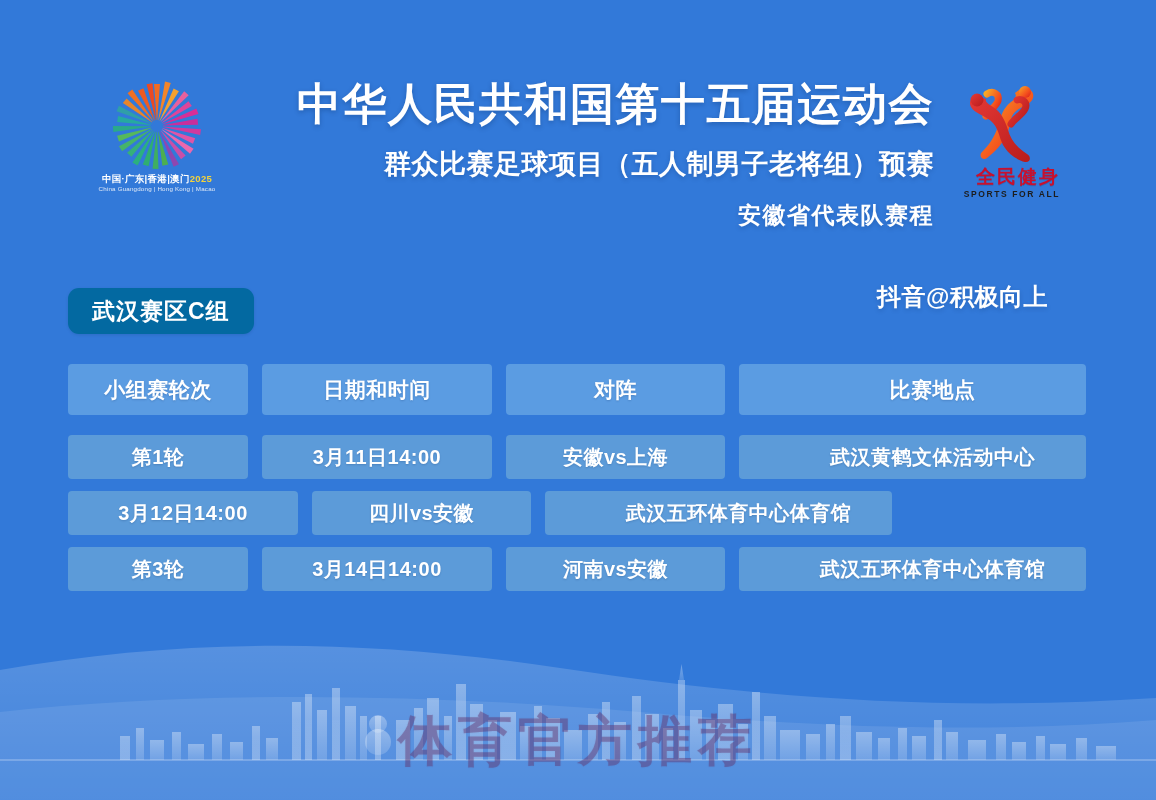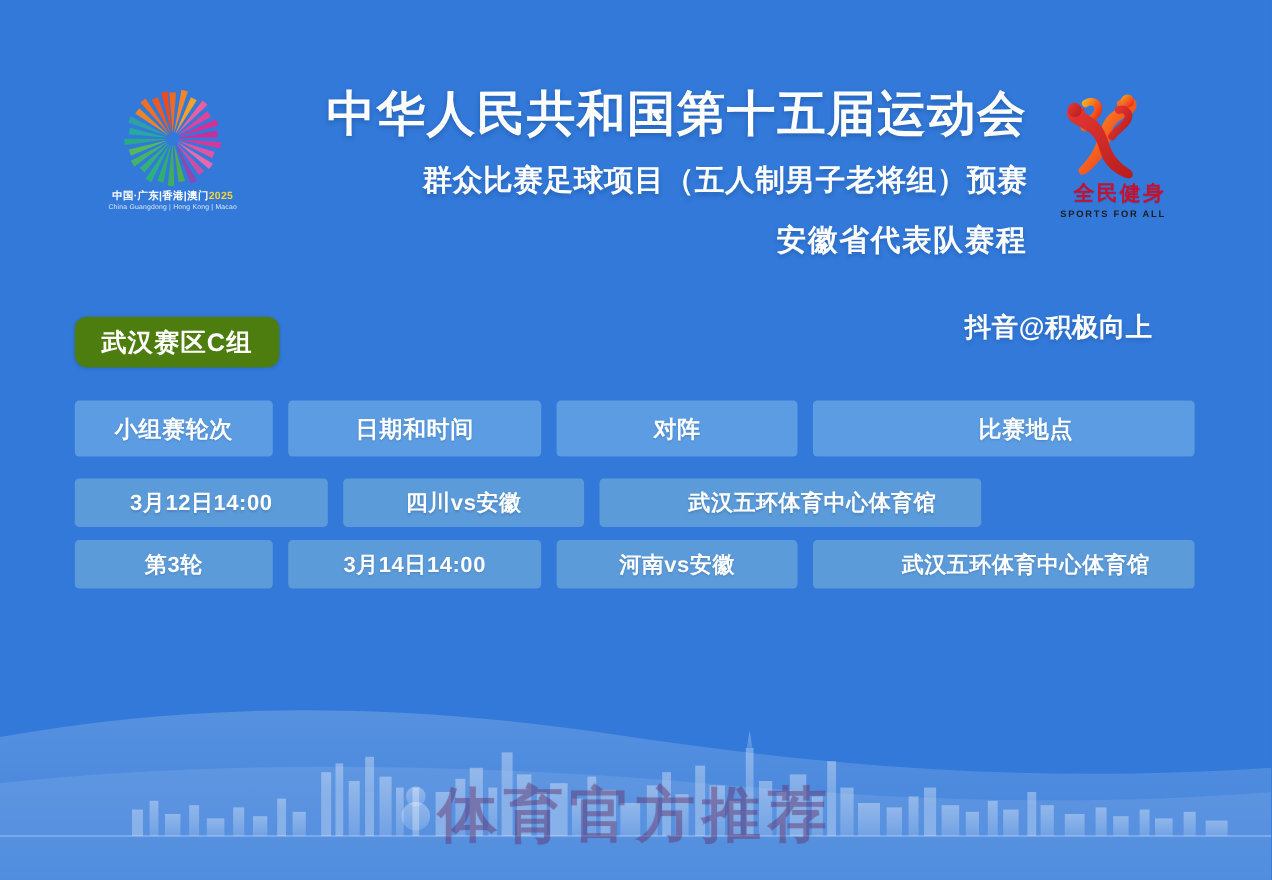--- a/index.html
+++ b/index.html
@@ -101,35 +101,35 @@
     text-shadow:0 2px 5px rgba(8,40,90,0.30);
   }
   #sub-title-1 {
     font-size:27px;
     font-weight:700;
     letter-spacing:0.5px;
     margin-top:16px;
     text-shadow:0 2px 4px rgba(8,40,90,0.25);
   }
   #sub-title-2 {
-    font-size:27px;
+    font-size:23px;
     font-weight:700;
     letter-spacing:1.5px;
     margin-top:18px;
     text-shadow:0 2px 4px rgba(8,40,90,0.25);
   }
 
   
   #group-badge {
     position:absolute;
     left:68px; top:288px;
     height:46px;
     padding:0 24px;
     display:flex; align-items:center; justify-content:center;
-    background:#4d7c0f;
+    background:#0369a1;
     border-radius:11px;
     color:#ffffff;
     font-size:23px;
     font-weight:700;
     letter-spacing:1px;
     box-shadow:0 1px 3px rgba(10,45,95,0.15);
   }
 
   #douyin-handle {
     position:absolute;
@@ -390,20 +390,26 @@
 
 <div id="schedule">
 
   <div class="row" id="header-row">
     <div class="cell hcell col-1">小组赛轮次</div>
     <div class="cell hcell col-2">日期和时间</div>
     <div class="cell hcell col-3">对阵</div>
     <div class="cell hcell col-4">比赛地点</div>
   </div>
 
+  <div class="row">
+    <div class="cell dcell col-1">第1轮</div>
+    <div class="cell dcell col-2">3月11日14:00</div>
+    <div class="cell dcell col-3">安徽vs上海</div>
+    <div class="cell dcell col-4">武汉黄鹤文体活动中心</div>
+  </div>
 
   <div class="row">
     <div class="cell dcell col-2">3月12日14:00</div>
     <div class="cell dcell col-3">四川vs安徽</div>
     <div class="cell dcell col-4">武汉五环体育中心体育馆</div>
   </div>
 
   <div class="row">
     <div class="cell dcell col-1">第3轮</div>
     <div class="cell dcell col-2">3月14日14:00</div>

